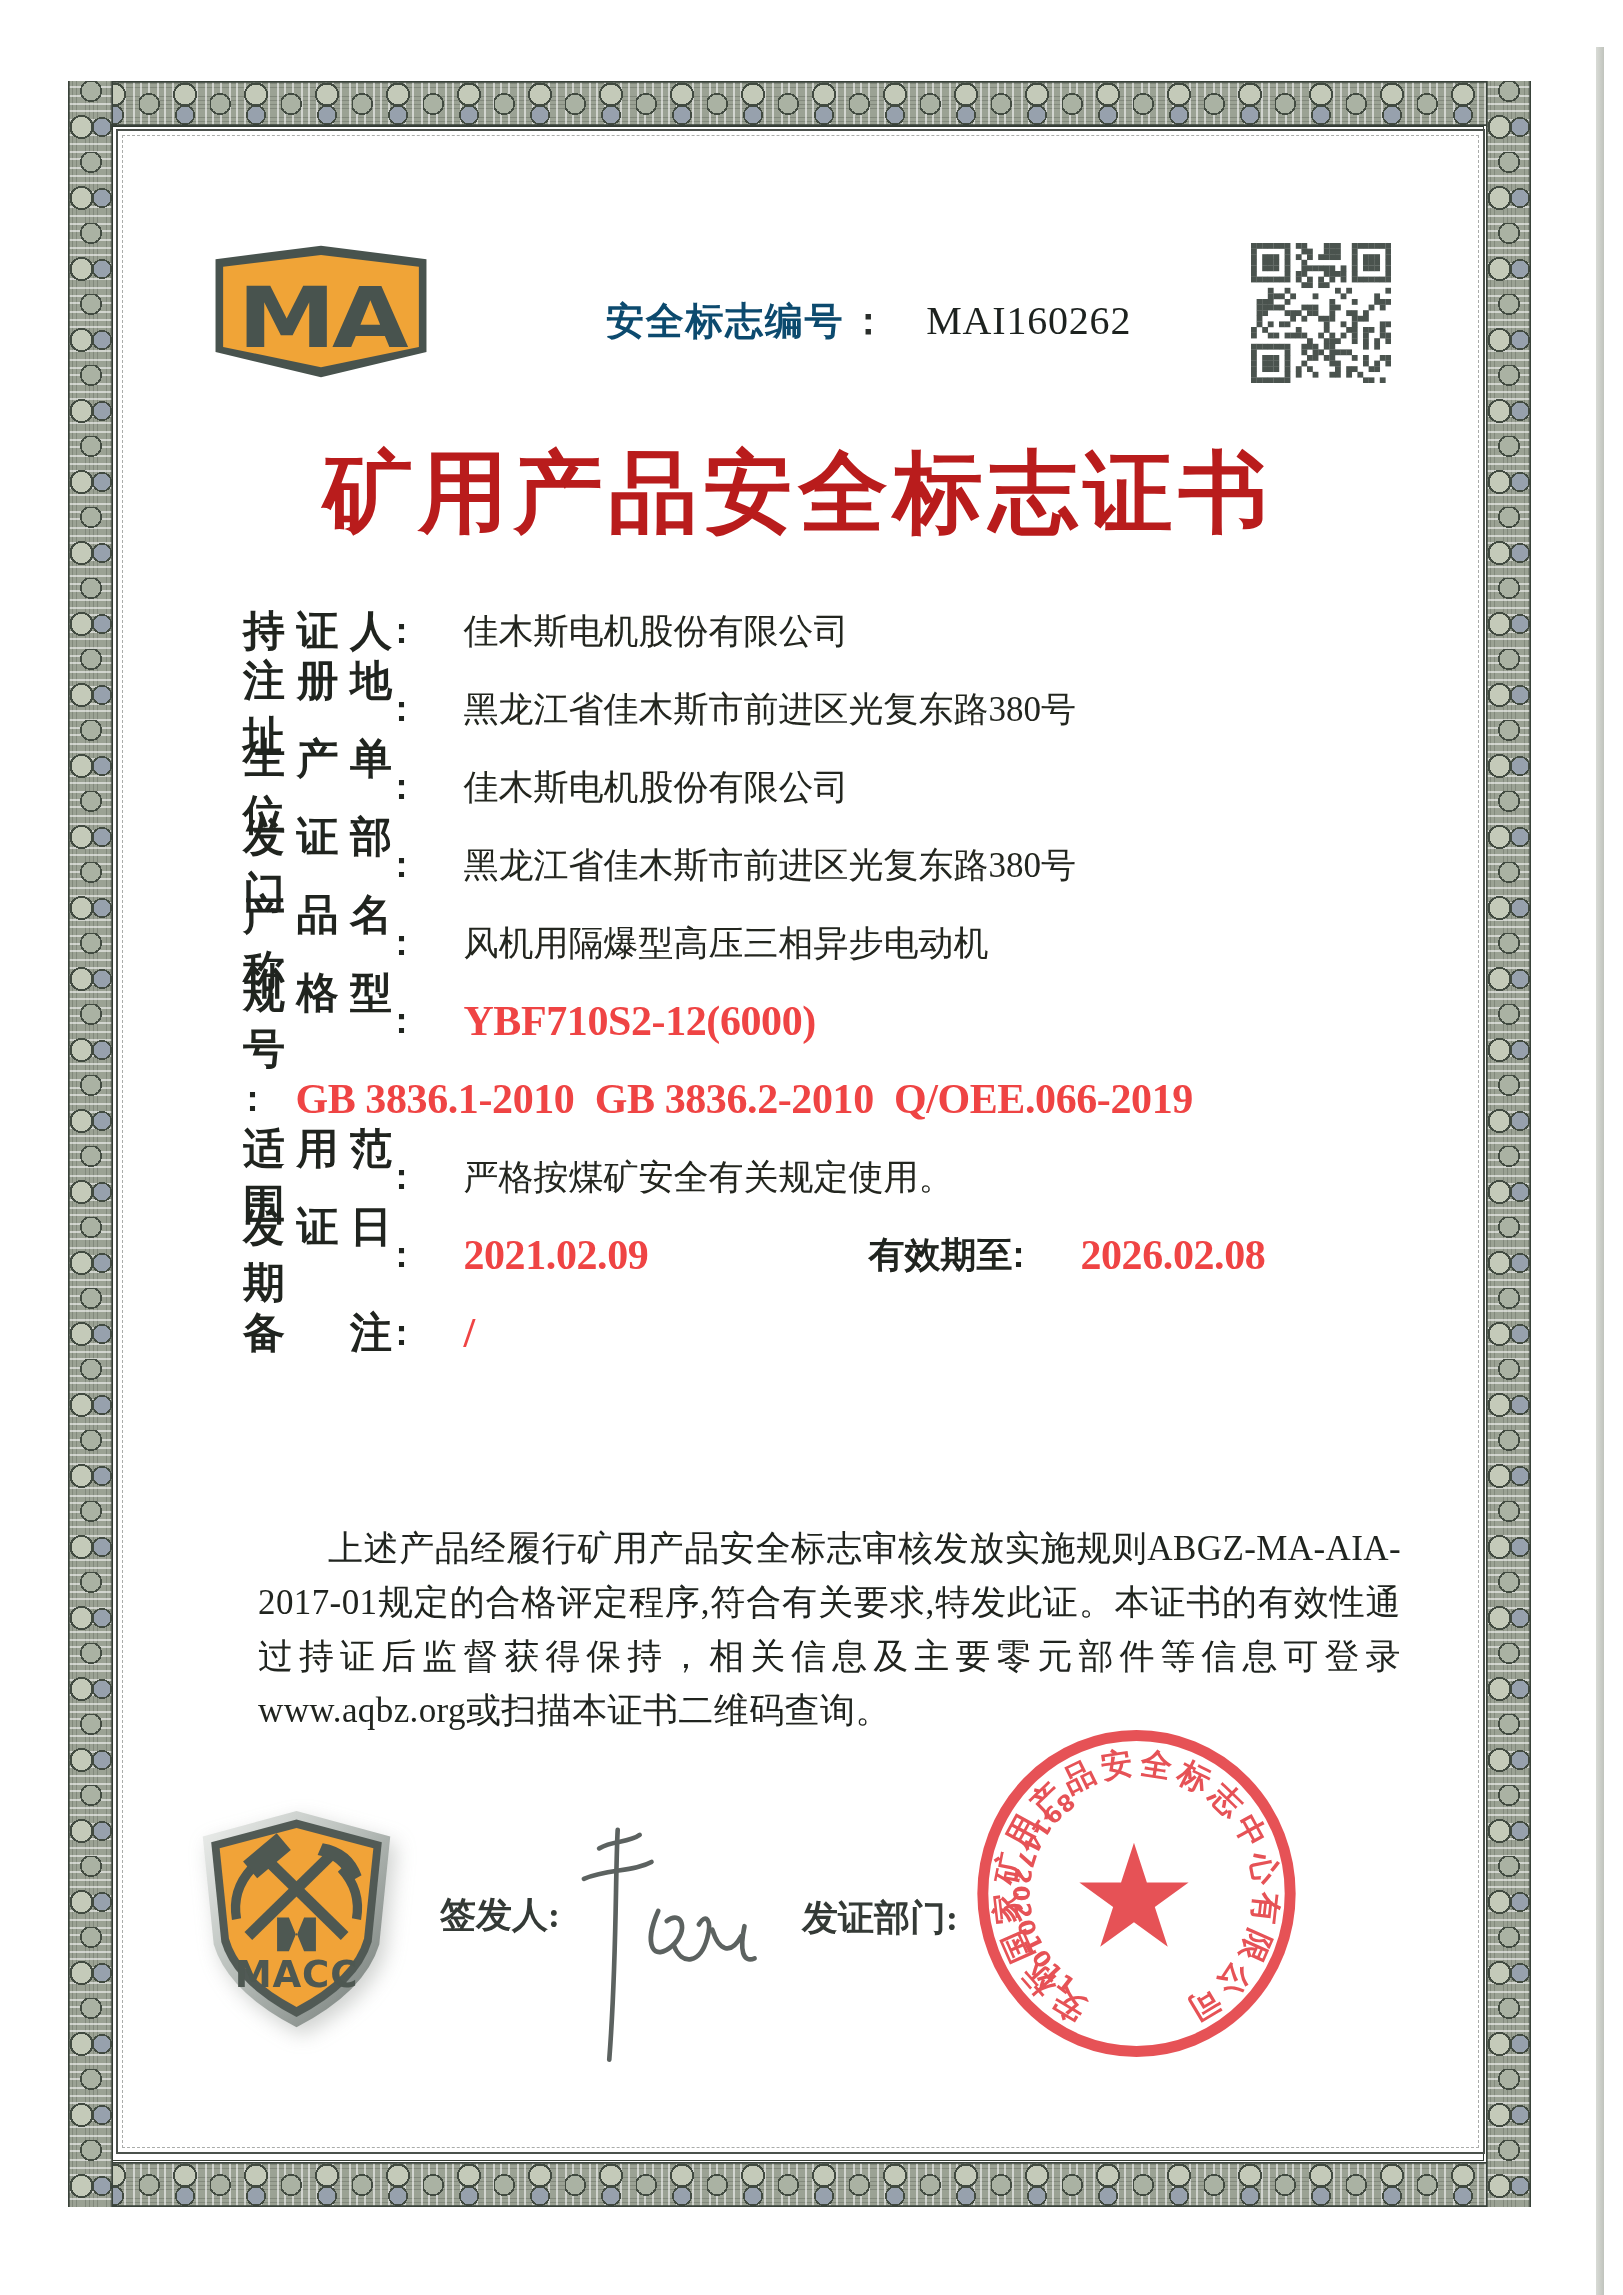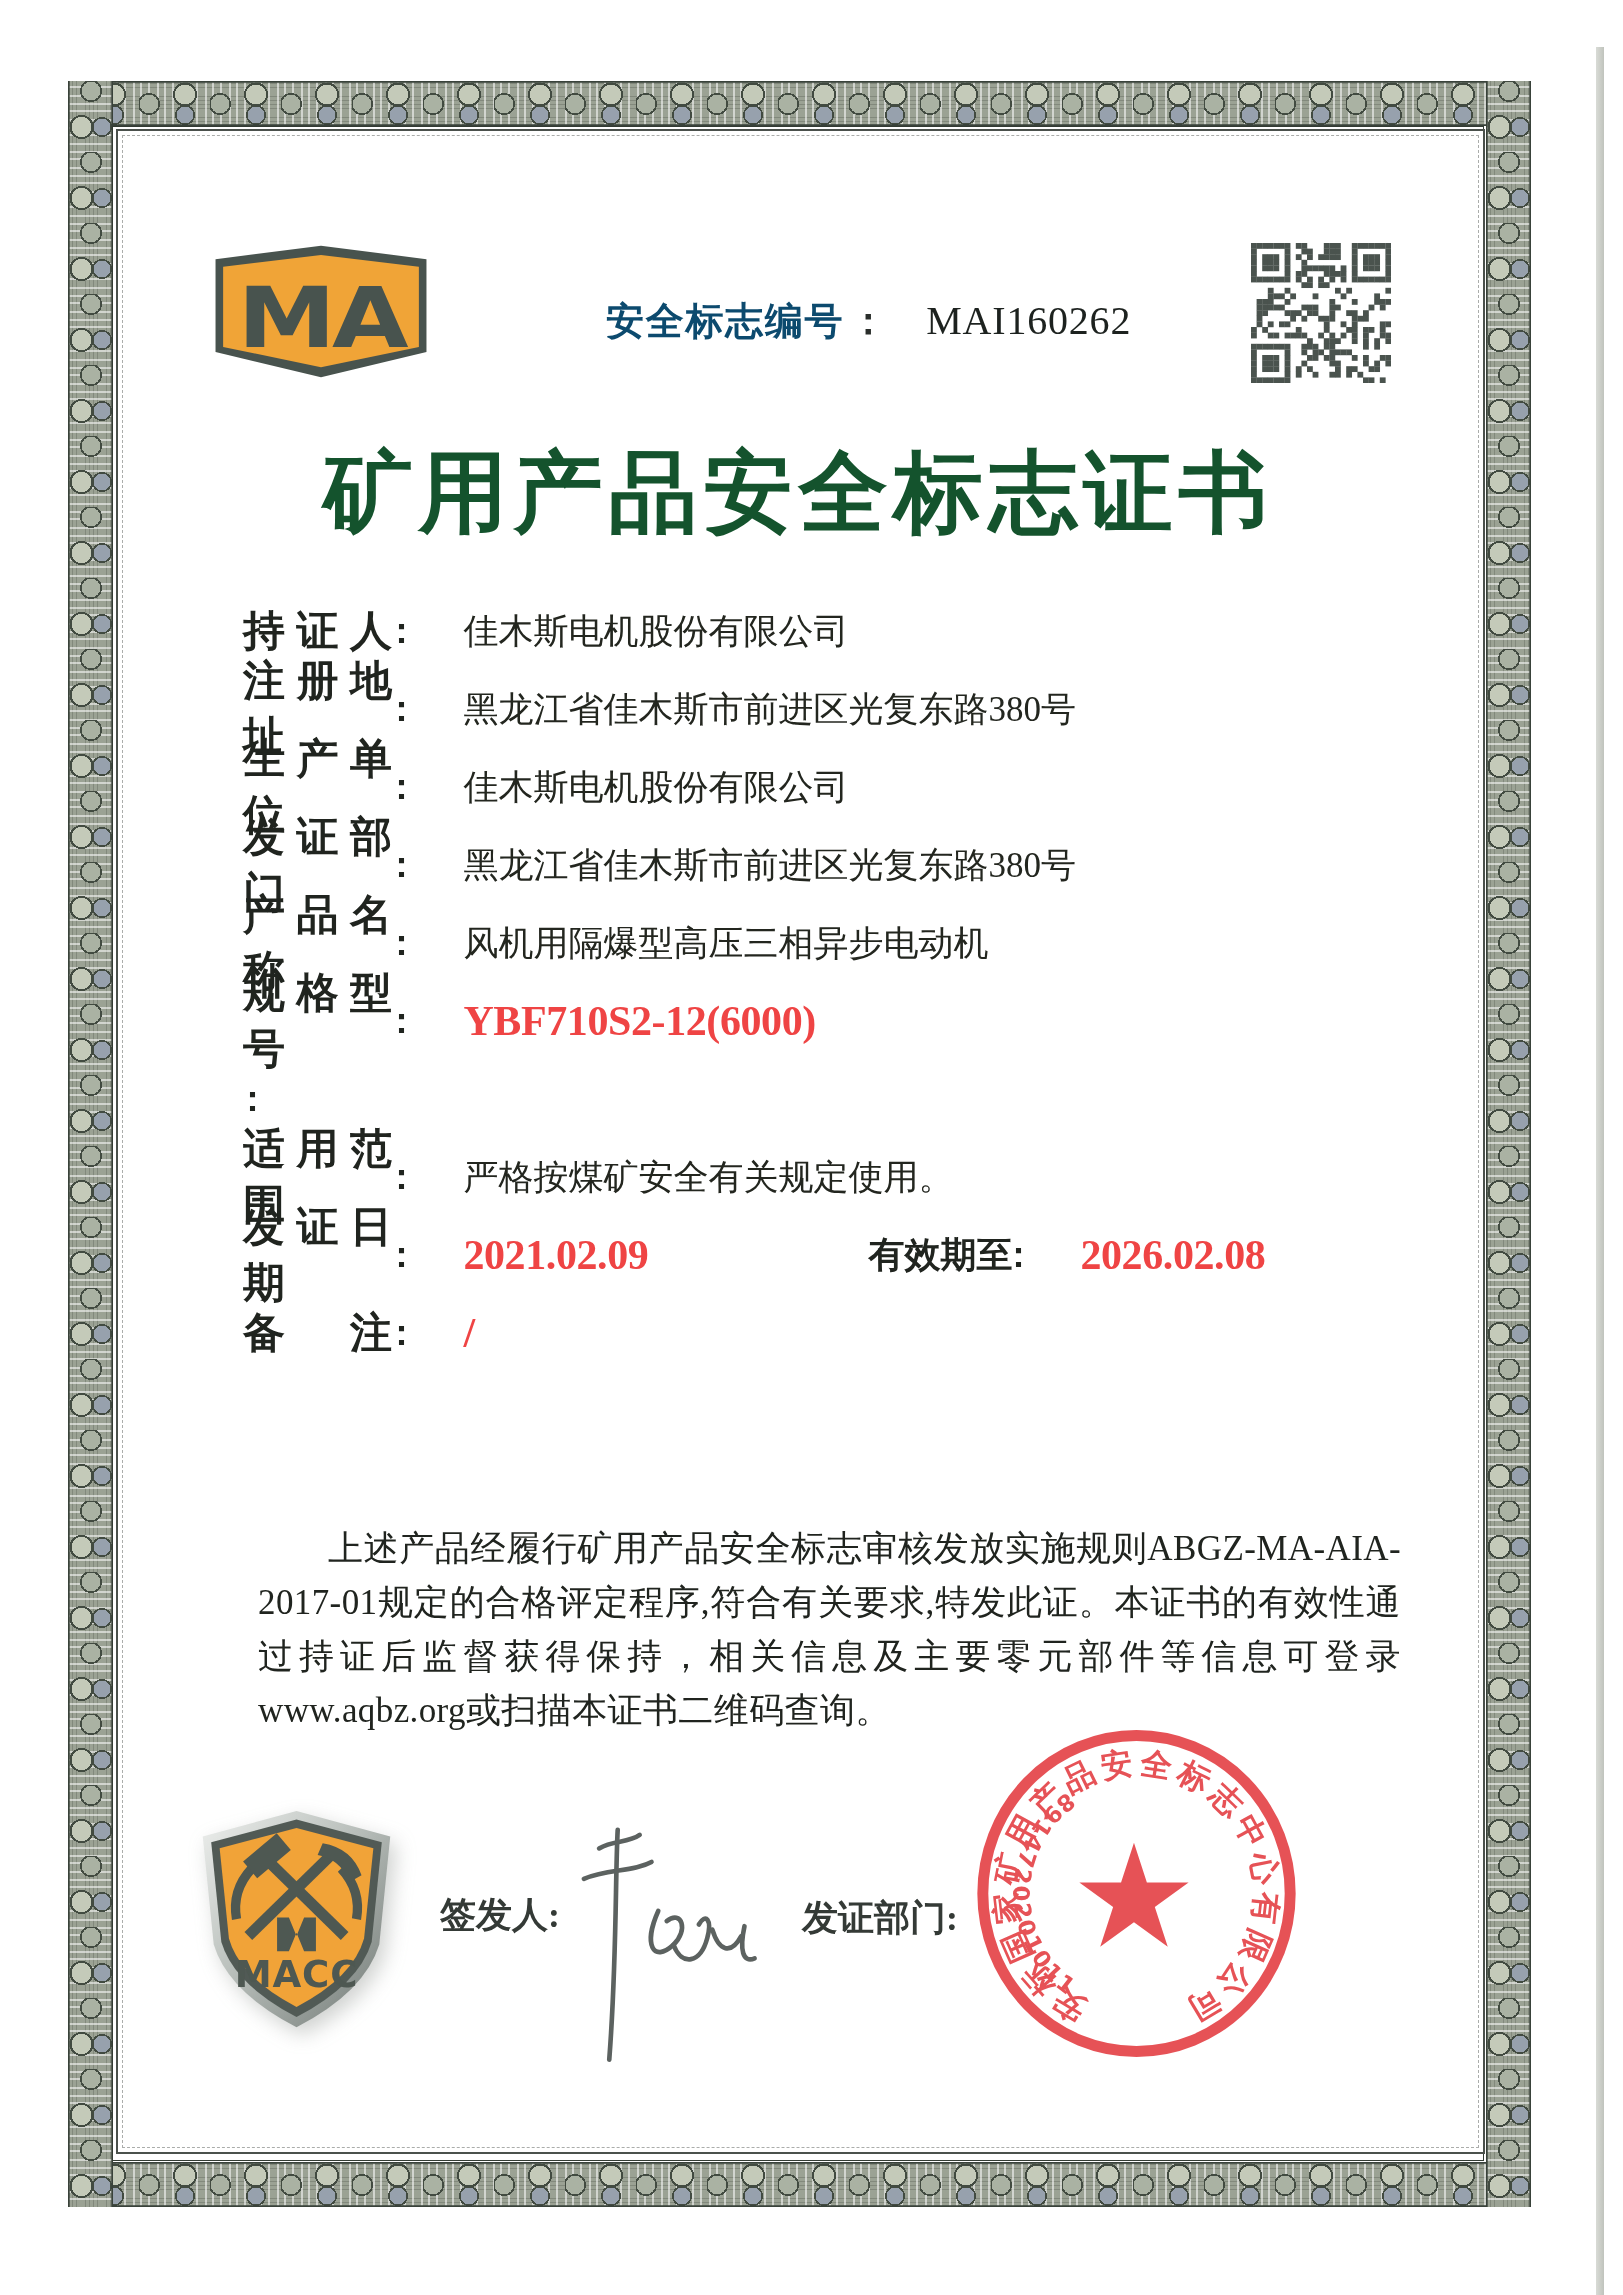--- a/index.html
+++ b/index.html
@@ -39,21 +39,21 @@
   .certno{left:606px;top:296px;display:flex;align-items:baseline;}
   .certno .lab{font-size:38px;font-weight:700;letter-spacing:1.7px;color:#0c4a6e;}
   .certno .col{font-size:38px;font-weight:700;color:#2a2e2b;margin-left:5px;}
   .certno .val{font-family:"Liberation Serif", serif;font-size:40px;color:#1d221f;
                margin-left:39px;letter-spacing:0.8px;}
   .qr{left:1251px;top:243px;width:140px;height:140px;}
 
   
   .cert-title{left:118px;top:433px;width:1361px;text-align:center;
     font-family:"Liberation Serif", serif;font-weight:700;font-size:89px;
-    letter-spacing:6px;color:#14532d;}
+    letter-spacing:6px;color:#b91c1c;}
 
   
   #field-rows{left:243px;top:592px;width:1243px;}
   .frow{height:78px;display:flex;align-items:center;}
   .flabel{width:149px;font-size:42px;font-weight:700;color:#20241f;
           text-align:justify;text-align-last:justify;text-justify:inter-character;}
   .fcolon{font-size:36px;font-weight:700;color:#20241f;margin-left:3.4px;}
   .fvalue{margin-left:56px;font-size:35px;color:#23261f;
           font-family:"Liberation Serif", serif;white-space:pre;}
   .fvalue.ascii{font-family:Liberation Serif, serif;font-weight:700;font-size:42px;
@@ -407,20 +407,21 @@
       <span class="fcolon">:</span>
       <span class="fvalue">风机用隔爆型高压三相异步电动机</span>
     </div>
     <div class="frow">
       <span class="flabel">规格型号</span>
       <span class="fcolon">:</span>
       <span class="fvalue ascii">YBF710S2-12(6000)</span>
     </div>
     <div class="frow wide">
       <span class="fcolon">:</span>
+      <span class="fvalue ascii">GB 3836.1-2010  GB 3836.2-2010  Q/OEE.066-2019</span>
     </div>
     <div class="frow">
       <span class="flabel">适用范围</span>
       <span class="fcolon">:</span>
       <span class="fvalue">严格按煤矿安全有关规定使用。</span>
     </div>
     <div class="frow">
       <span class="flabel">发证日期</span>
       <span class="fcolon">:</span>
       <span class="fvalue ascii">2021.02.09</span>

